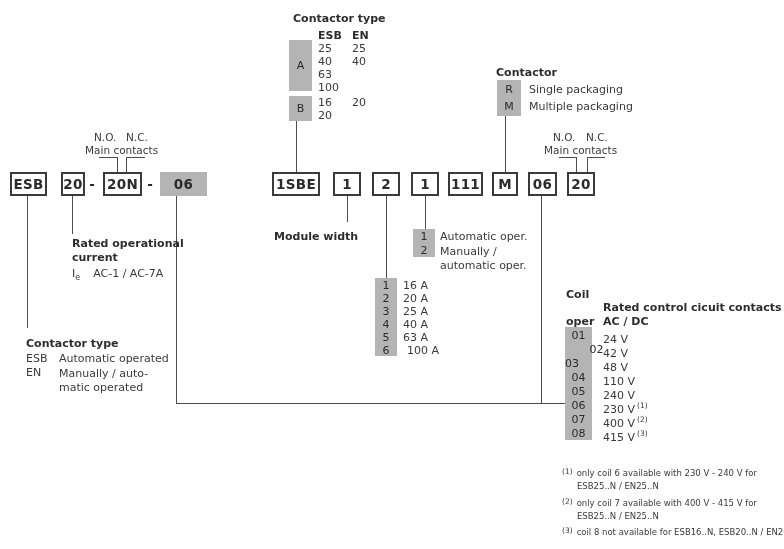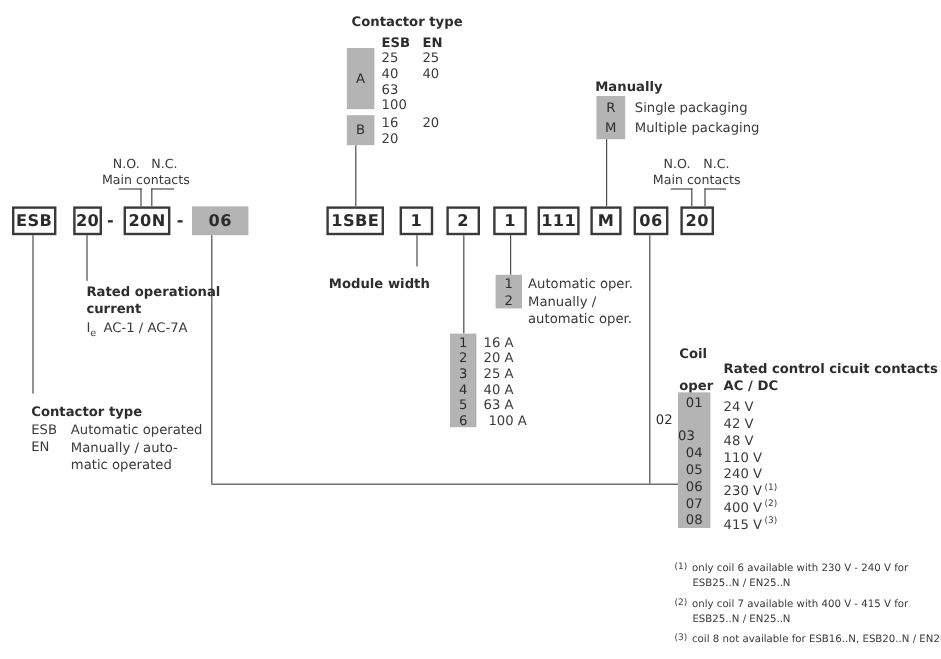--- a/index.html
+++ b/index.html
@@ -19,21 +19,21 @@
   .cflex{display:flex;align-items:center;justify-content:center;font-size:11px;color:#2b2b2b}
   .cc{position:absolute;text-align:center;font-size:11px;line-height:13px;color:#2b2b2b}
   .vline{position:absolute;width:1px;background:#4d4d4d}
   .hline{position:absolute;height:1px;background:#4d4d4d}
   .br-r{position:absolute;border-top:1px solid #4d4d4d;border-right:1px solid #4d4d4d}
   .br-l{position:absolute;border-top:1px solid #4d4d4d;border-left:1px solid #4d4d4d}
   .fn{position:absolute;font-size:8.5px;line-height:15px;white-space:nowrap;color:#3a3a3a}
   .fnm{font-size:7.5px;position:relative;top:-2px;margin-right:4px}
   sup.note{font-size:7.5px;margin-left:2px}
   sub.e{font-size:8px}
-  .ml{margin-left:6px}
+  .ml{margin-left:13px}
 </style>
 </head>
 <body>
 
 <div id="stage">
 
   <div class="txt b" style="left:293px;top:12px">Contactor type</div>
   <div class="txt b" style="left:318px;top:29px">ESB</div>
   <div class="txt b" style="left:352px;top:29px">EN</div>
 
@@ -48,21 +48,21 @@
   <div class="txt" style="left:352px;top:55px">40</div>
 
   <div class="strip cflex" style="left:289px;top:96px;width:23px;height:25px">
     <span>B</span>
   </div>
   <div class="txt" style="left:318px;top:96px">16</div>
   <div class="txt" style="left:318px;top:109px">20</div>
   <div class="txt" style="left:352px;top:96px">20</div>
   <div class="vline" style="left:296px;top:121px;height:51px"></div>
 
-  <div class="txt b" style="left:496px;top:66px">Manually</div>
+  <div class="txt b" style="left:496px;top:66px">Contactor</div>
   <div class="strip" style="left:497px;top:80px;width:24px;height:36px"></div>
   <div class="cc" style="left:497px;top:83px;width:24px">R</div>
   <div class="cc" style="left:497px;top:100px;width:24px">M</div>
   <div class="txt" style="left:529px;top:83px">Single packaging</div>
   <div class="txt" style="left:529px;top:100px">Multiple packaging</div>
   <div class="vline" style="left:505px;top:116px;height:56px"></div>
 
   <div class="txt sm" style="left:94px;top:131px">N.O.</div>
   <div class="txt sm" style="left:126px;top:131px">N.C.</div>
   <div class="txt sm" style="left:85px;top:144px">Main contacts</div>
@@ -122,21 +122,21 @@
   <div class="txt" style="left:403px;top:318px">40 A</div>
   <div class="txt" style="left:403px;top:331px">63 A</div>
   <div class="txt" style="left:407px;top:344px">100 A</div>
 
   <div class="txt b" style="left:566px;top:288px">Coil</div>
   <div class="txt b" style="left:566px;top:315px">oper</div>
   <div class="txt b" style="left:603px;top:301px">Rated control cicuit contacts</div>
   <div class="txt b" style="left:603px;top:315px">AC / DC</div>
   <div class="strip" style="left:565px;top:327px;width:27px;height:113px"></div>
   <div class="cc" style="left:565px;top:329px;width:27px">01</div>
-  <div class="cc" style="left:540px;top:343px;width:27px">02</div>
+  <div class="cc" style="left:583px;top:343px;width:27px">02</div>
   <div class="cc" style="left:565px;top:357px;width:14px">03</div>
   <div class="cc" style="left:565px;top:371px;width:27px">04</div>
   <div class="cc" style="left:565px;top:385px;width:27px">05</div>
   <div class="cc" style="left:565px;top:399px;width:27px">06</div>
   <div class="cc" style="left:565px;top:413px;width:27px">07</div>
   <div class="cc" style="left:565px;top:427px;width:27px">08</div>
   <div class="txt" style="left:603px;top:329px"><span>24 V</span><sup class="note"></sup></div>
   <div class="txt" style="left:603px;top:343px"><span>42 V</span><sup class="note"></sup></div>
   <div class="txt" style="left:603px;top:357px"><span>48 V</span><sup class="note"></sup></div>
   <div class="txt" style="left:603px;top:371px"><span>110 V</span><sup class="note"></sup></div>

